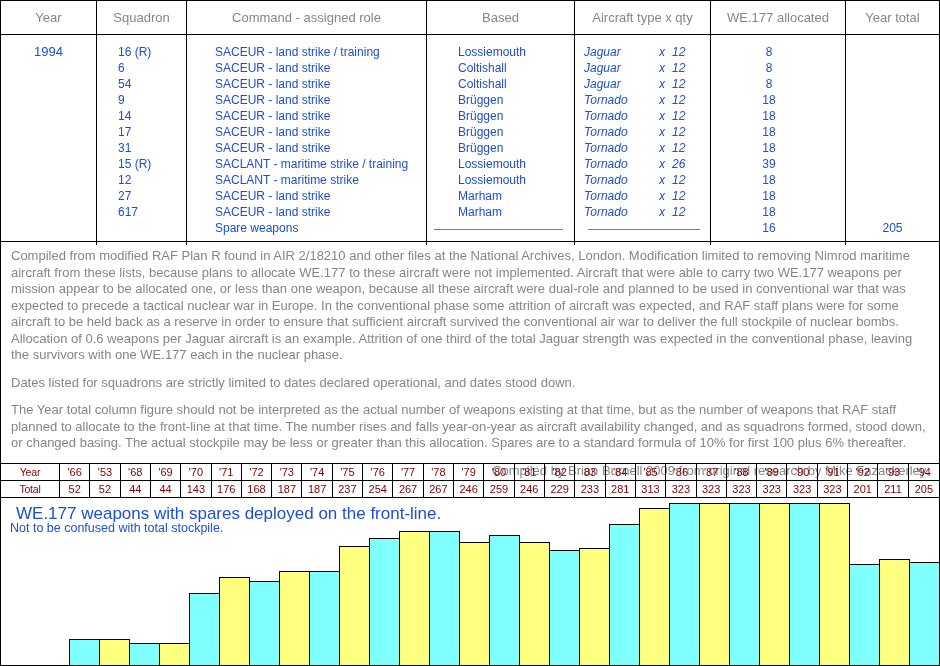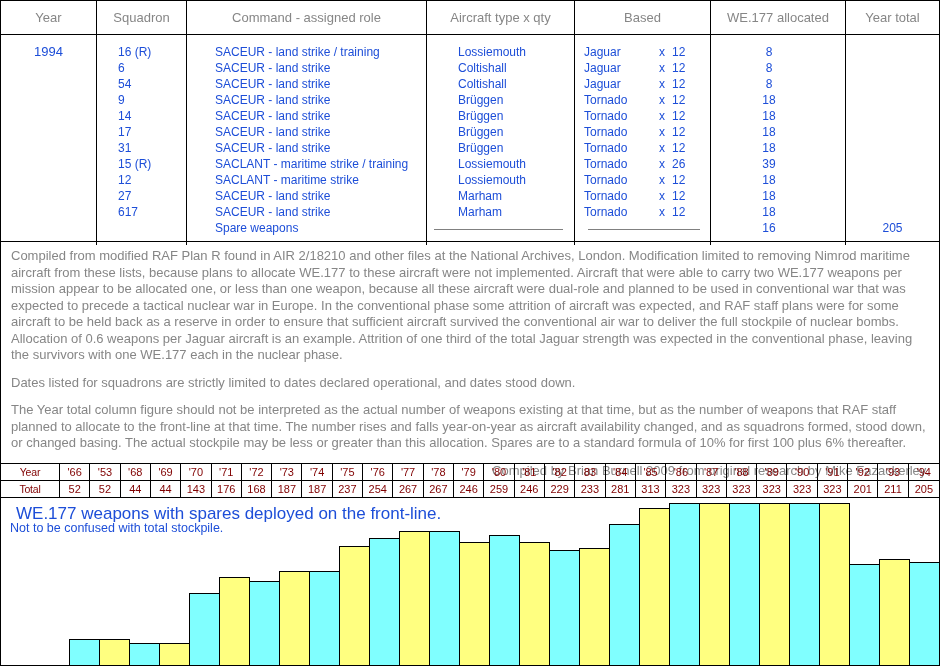--- a/index.html
+++ b/index.html
@@ -18,21 +18,21 @@
   .sq-hcell.lastcol { border-right:none; }
   .sq-body { height:206px; }
   .sq-col { border-right:1px solid #000; padding-top:9px; color:#1d4ed8;
             font-size:12px; box-sizing:border-box; overflow:visible; }
   .sq-col.lastcol { border-right:none; }
   .ln { height:16px; line-height:16px; white-space:nowrap; }
   .c-year .ln { text-align:center; font-size:13px; }
   .c-squadron .ln { padding-left:21px; }
   .c-role .ln { padding-left:28px; }
   .c-based .ln { padding-left:31px; }
-  .c-aircraft .ln { padding-left:9px; }
+  .c-aircraft .ln { padding-left:9px;font-style:italic; }
   .c-alloc .ln { text-align:center; padding-right:18px; }
   .c-total .ln { text-align:center; }
   .ln.p0 { padding-left:0; padding-right:0; }
   .ac-name { display:inline-block; width:75px; }
   .ac-x { display:inline-block; width:13px; }
   .sumline { border-top:1px solid #808080; margin-top:9px; height:0; }
   .sum-based { margin-left:7px; margin-right:11px; }
   .sum-aircraft { margin-left:13px; margin-right:10px; }
   
   .notes { position:absolute; top:242px; left:0; width:938px; height:220px;
@@ -59,22 +59,22 @@
 </head>
 <body>
 
 <div class="page">
 
   <div class="sqtable">
     <div class="sq-grid sq-header">
       <div class="sq-hcell">Year</div>
       <div class="sq-hcell">Squadron</div>
       <div class="sq-hcell">Command - assigned role</div>
+      <div class="sq-hcell">Based</div>
       <div class="sq-hcell">Aircraft type x qty</div>
-      <div class="sq-hcell">Based</div>
       <div class="sq-hcell">WE.177 allocated</div>
       <div class="sq-hcell lastcol">Year total</div>
     </div>
     <div class="sq-grid sq-body">
       <div class="sq-col c-year" id="col-year">
           <div class="ln">1994</div>
           <div class="ln"></div>
           <div class="ln"></div>
           <div class="ln"></div>
           <div class="ln"></div>

